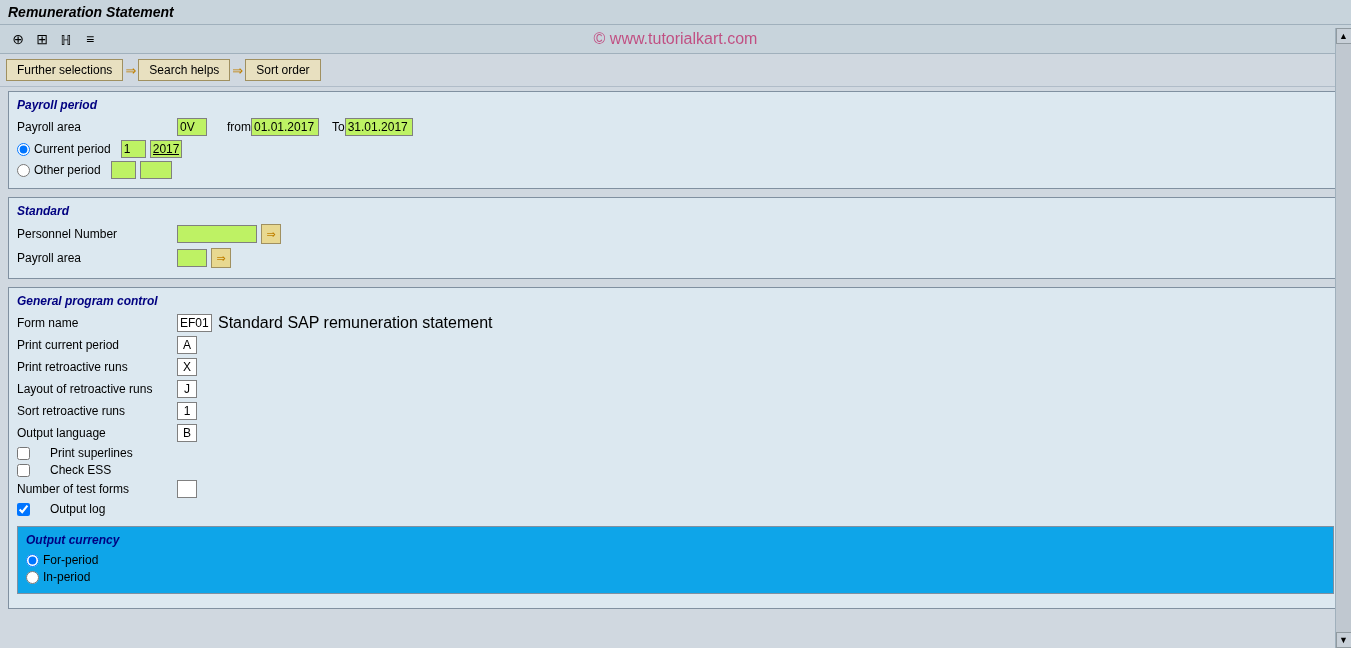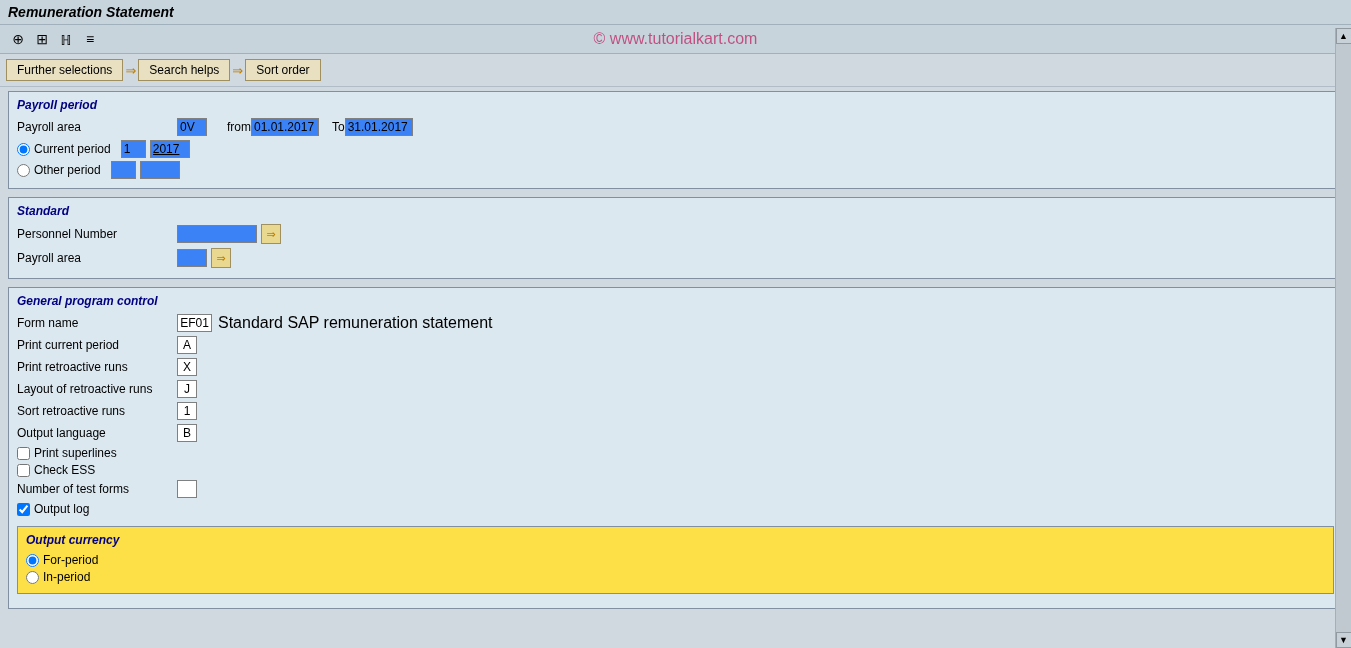--- a/index.html
+++ b/index.html
@@ -88,43 +88,43 @@
       display: flex;
       align-items: center;
       margin-bottom: 4px;
     }
     .field-label {
       min-width: 160px;
       font-size: 12px;
     }
     .field-input {
       border: 1px solid #808080;
-      background: #3b82f6;
+      background: #bef264;
       height: 18px;
       font-size: 12px;
       padding: 0 2px;
     }
     .input-small { width: 30px; }
     .input-medium { width: 60px; }
     .input-large { width: 80px; }
     .input-date { width: 68px; }
-    .input-year { width: 40px; text-decoration: underline; }
+    .input-year { width: 32px; text-decoration: underline; }
     .input-period { width: 25px; }
     .radio-label {
       display: flex;
       align-items: center;
       gap: 4px;
       font-size: 12px;
       margin-bottom: 3px;
       cursor: pointer;
     }
     .checkbox-label {
       display: flex;
       align-items: center;
-      gap: 4px;
+      gap: 20px;
       font-size: 12px;
       margin-bottom: 3px;
       cursor: pointer;
     }
     .arrow-btn {
       background: #e8d890;
       border: 1px solid #a09060;
       width: 20px;
       height: 20px;
       cursor: pointer;
@@ -138,21 +138,20 @@
       font-size: 16px;
       color: #000;
     }
     .input-code {
       background: #fff;
       border: 1px solid #808080;
       height: 18px;
       width: 35px;
       font-size: 12px;
       padding: 0 2px;
-      text-align: center;
     }
     .input-single-char {
       background: #fff;
       border: 1px solid #808080;
       height: 18px;
       width: 20px;
       font-size: 12px;
       padding: 0 2px;
       text-align: center;
     }
@@ -313,21 +312,21 @@
     <div class="field-row">
       <span class="field-label">Number of test forms</span>
       <input class="field-input input-single-char" type="text" value="" style="">
     </div>
 
     <label class="checkbox-label">
       <input type="checkbox" checked="" style="">
       <span>Output log</span>
     </label>
 
-    <div class="section-box" style="margin-top:10px; background:#fde047;">
+    <div class="section-box" style="margin-top:10px; background:#0ea5e9;">
       <div class="section-title">Output currency</div>
 
       <label class="radio-label">
         <input type="radio" name="currency" checked="" style="">
         <span>For-period</span>
       </label>
 
       <label class="radio-label">
         <input type="radio" name="currency" style="">
         <span>In-period</span>

